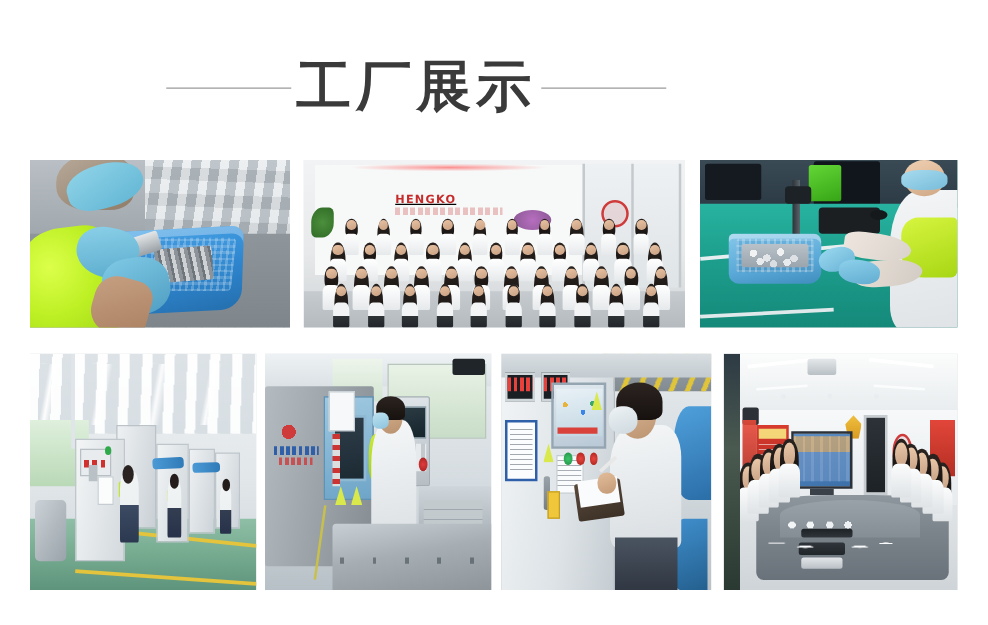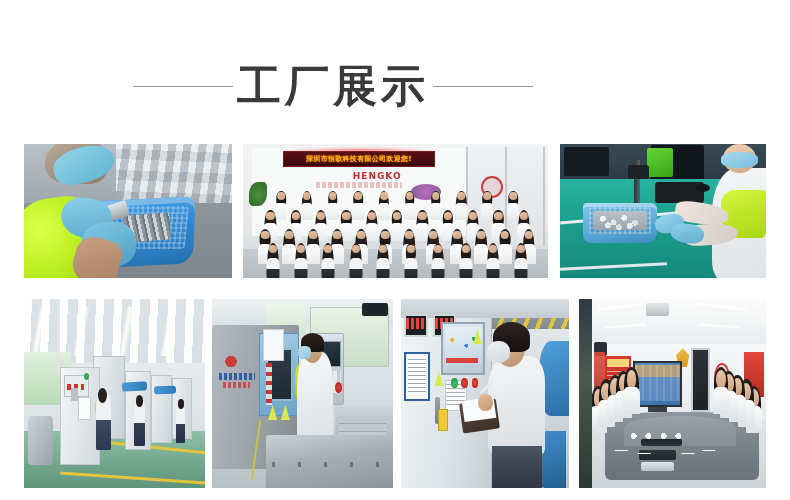--- a/index.html
+++ b/index.html
@@ -17,21 +17,20 @@
     width: 790px;
     height: 500px;
     background: #ffffff;
   }
 
   
   .header {
     width: 666px;
     padding-top: 42px;
     text-align: center;
-    margin-top: 16px;
   }
 
   .title-row {
     display: flex;
     align-items: center;
     justify-content: center;
     gap: 0px;
     height: 56px;
   }
 
@@ -205,21 +204,21 @@
     letter-spacing: .3px;
     white-space: nowrap;
     text-shadow: 0 0 2px #ff8c00;
   }
   .p2-glow {
     left: 12%; top: 2%; width: 52%; height: 5%;
     background: radial-gradient(ellipse at center, rgba(255,60,60,.55), rgba(255,60,60,0) 70%);
   }
   .p2-logo {
     left: 24%; top: 20%; width: 28%; height: 8%;
-    display: flex; align-items: center; justify-content: flex-end;
+    display: flex; align-items: center; justify-content: flex-start; text-decoration: underline;
   }
   .p2-logo-text {
     font-family: "DejaVu Sans", sans-serif;
     font-size: 9px; font-weight: 700; color: #c62b2b; letter-spacing: 1px;
   }
   .p2-logo-sub {
     left: 24%; top: 28%; width: 28%; height: 5%;
     background: repeating-linear-gradient(90deg, rgba(198,43,43,.45) 0 4px, transparent 4px 6px);
     opacity: .6;
   }
@@ -563,23 +562,20 @@
       </div>
 
       <div class="photo t2">
         <div class="scene">
           <div class="l p2-bg"></div>
           <div class="l p2-wall"></div>
           <div class="l p2-glass"></div>
           <div class="l p2-glass2"></div>
           <div class="l p2-floor"></div>
           <div class="l p2-glow"></div>
-          <div class="l p2-banner">
-            <span class="p2-banner-text">深圳市恒歌科技有限公司欢迎您!</span>
-          </div>
           <div class="l p2-logo">
             <span class="p2-logo-text">HENGKO</span>
           </div>
           <div class="l p2-logo-sub"></div>
           <div class="l p2-seal"></div>
           <div class="l p2-plant"></div>
           <div class="l p2-flowers"></div>
 
           <div class="p2-rows">
             <div class="p2-prow p2-r1">

